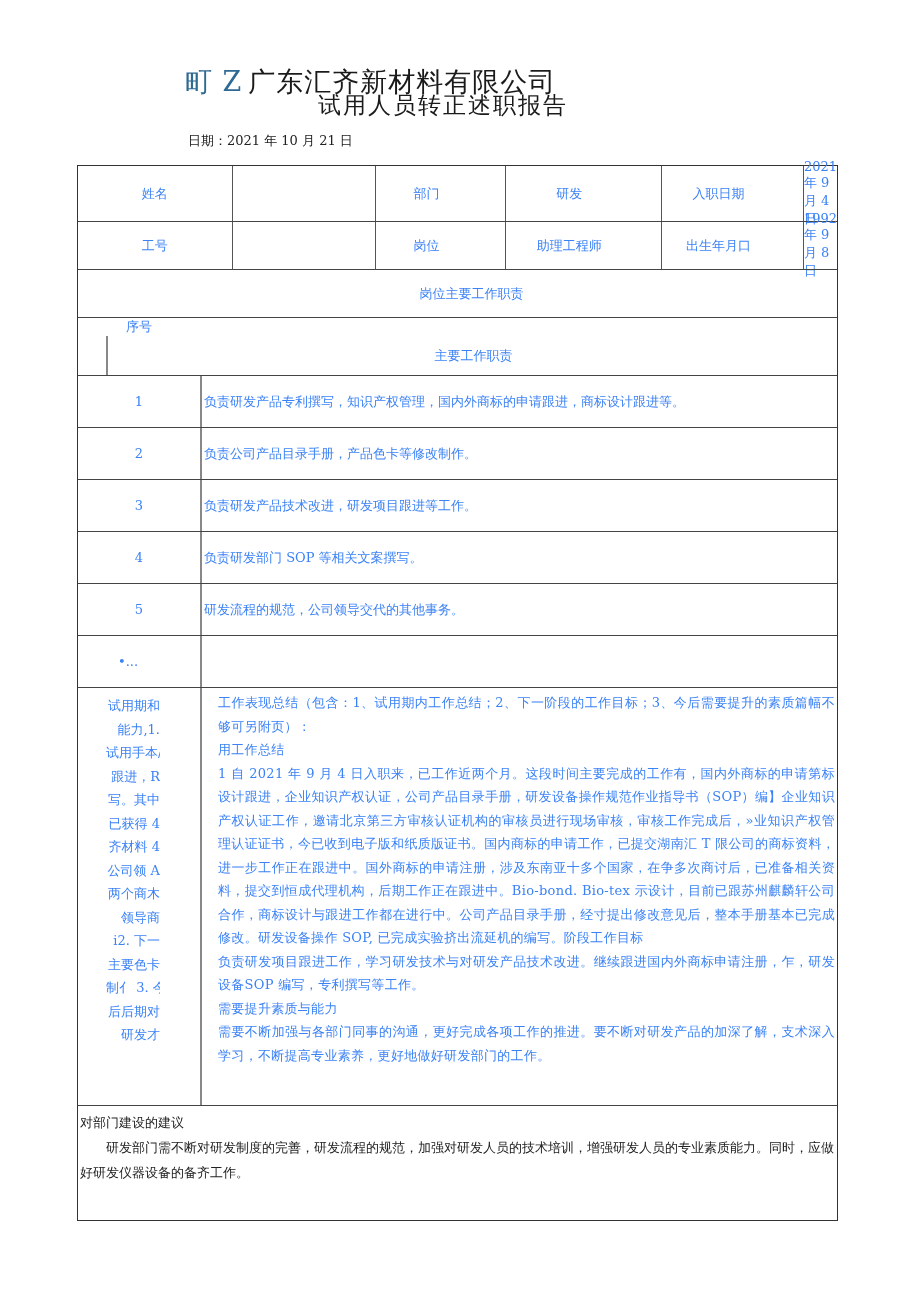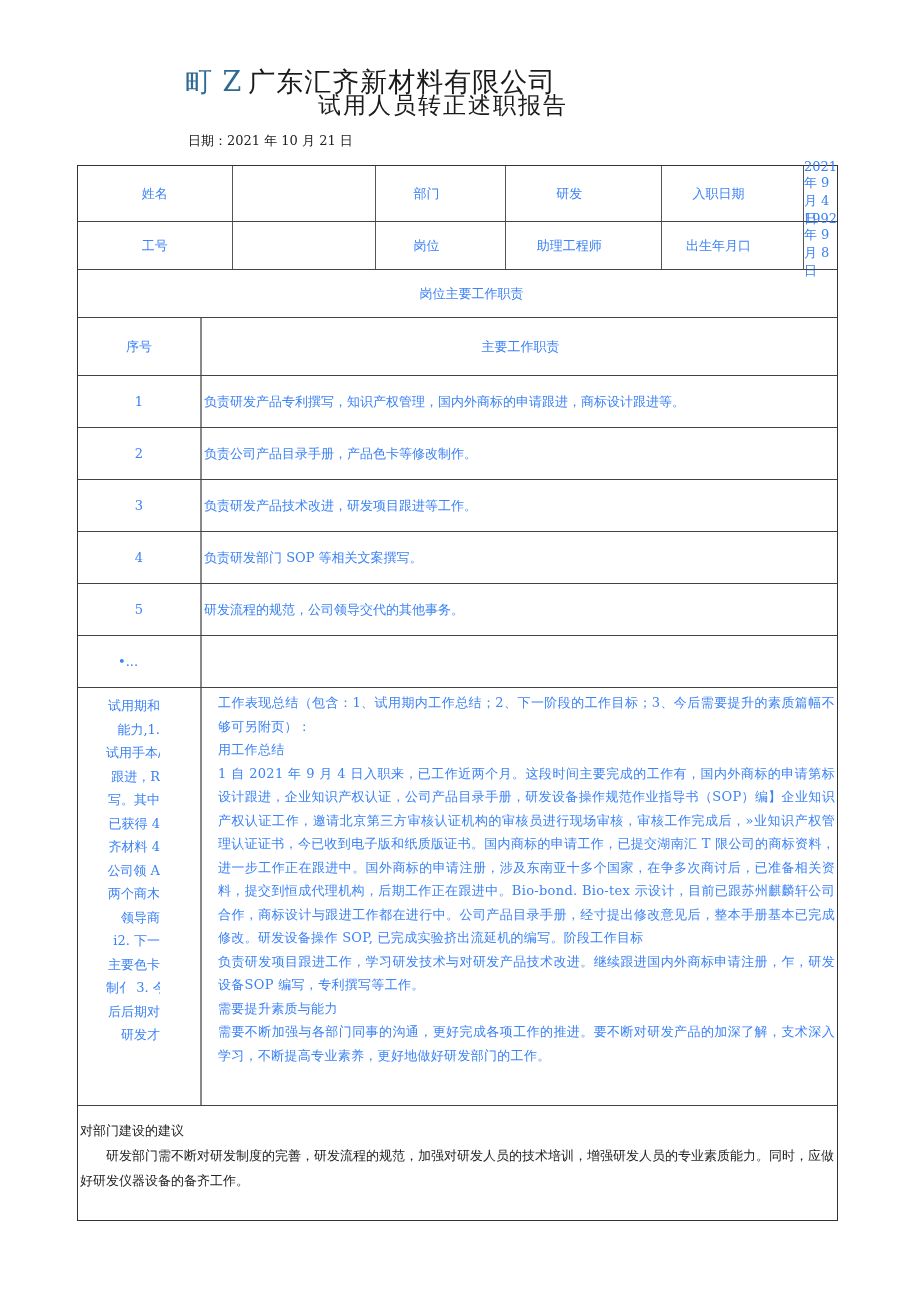--- a/index.html
+++ b/index.html
@@ -12,32 +12,32 @@
   .tbl { position:absolute; left:77px; top:165px; width:761px; border:1px solid #333; box-sizing:border-box; }
   .row { position:relative; border-top:1px solid #444; box-sizing:border-box; display:flex; }
   .row:first-child { border-top:none; }
   .cell { box-sizing:border-box; border-left:1px solid #555; display:flex; align-items:center; justify-content:center;
           font-size:13px; color:#3b82f6;margin-left:28px; }
   .cell:first-child { border-left:none; }
   .r-top { height:55px; }
   .r-top2 { height:48px; }
   .c1 { width:108px; } .c2 { width:128px; } .c3 { width:112px; } .c4 { width:142px; } .c5 { width:126px; } .c6 { flex:1; }
   .r-sec { height:48px; }
-  .r-hdr { height:58px; }
+  .r-hdr { height:58px;flex-direction:column; }
   .r-item { height:52px; }
   .r-dots { height:52px; }
   .seq { width:66px; border-left:none; }
   .duty { flex:1; justify-content:flex-start; padding-left:2px; border-left:2px solid #888; }
   .full { flex:1; }
   .r-summary { height:418px; }
   .sum-left { width:66px; border-left:none; display:block; padding-top:6px; text-align:right; font-size:13px; line-height:23.5px; padding-right:12px; }
   .sum-left div { white-space:nowrap; overflow:hidden; }
   .sum-right { flex:1; border-left:2px solid #888; display:block; padding:3px 2px 0 16px; font-size:13px; line-height:23.5px; text-align:justify; letter-spacing:0.3px; }
   .sum-right div { }
-  .r-suggest { height:115px; display:block; padding:12px 2px; font-size:13px; line-height:25px; }
+  .r-suggest { height:115px; display:block; padding:4px 2px; font-size:13px; line-height:25px; }
   .r-suggest .para { text-indent:26px; }
 </style>
 </head>
 <body>
 
 <div class="company">
   <span class="logo">町 Z</span><span>广东汇齐新材料有限公司</span>
 </div>
 <div class="title">试用人员转正述职报告</div>
 <div class="date">日期：2021 年 10 月 21 日</div>

